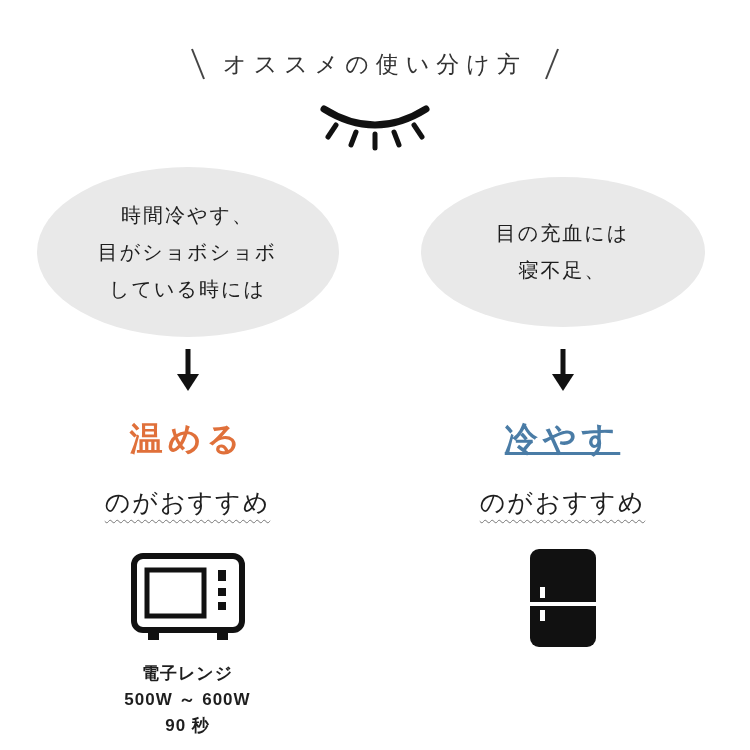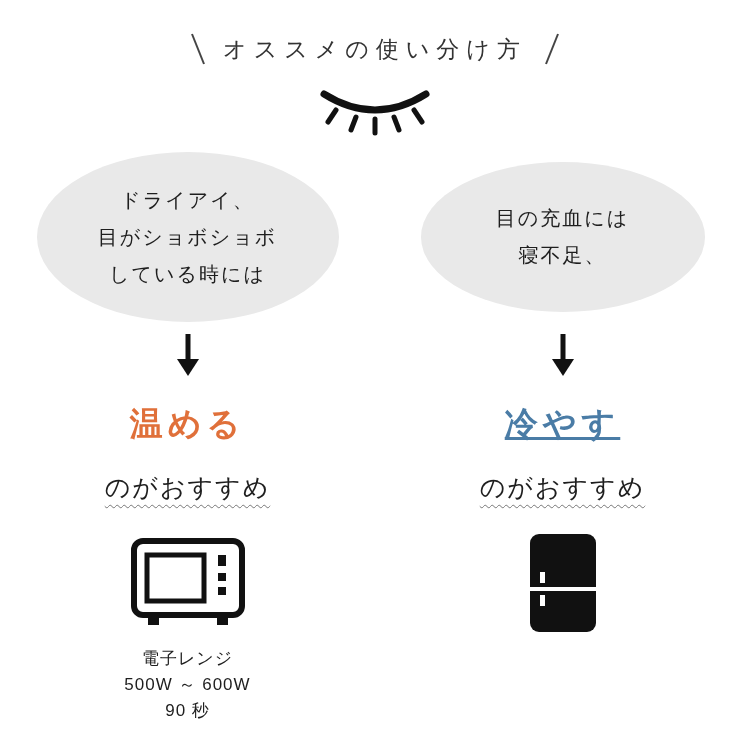--- a/index.html
+++ b/index.html
@@ -5,21 +5,21 @@
   * { margin:0; padding:0; box-sizing:border-box; }
   html,body { width:750px; height:750px; }
   body {
     background:#ffffff;
     font-family:"Liberation Sans","DejaVu Sans",sans-serif;
     color:#222;
     overflow:hidden;
   }
   .page { position:relative; width:750px; height:750px; }
 
-  .title-row { display:flex; align-items:center; justify-content:center; gap:16px; padding-top:32px; }
+  .title-row { display:flex; align-items:center; justify-content:center; gap:16px; padding-top:47px; }
   .title { font-size:23px; letter-spacing:7px; color:#333; font-weight:500; }
 
   .eye-row { display:flex; justify-content:center; margin-top:20px; }
 
   .cols { display:flex; margin-top:8px; }
   .col { width:375px; display:flex; flex-direction:column; align-items:center; }
 
   .bubble-wrap { height:186px; display:flex; align-items:center; justify-content:center; }
   .bubble {
     background:#e9e9e9; border-radius:50%;
@@ -40,21 +40,21 @@
     margin-top:24px; font-size:25px; letter-spacing:2px; color:#1e1e1e;
     text-decoration-line:underline;
     text-decoration-style:wavy;
     text-decoration-color:#777;
     text-decoration-thickness:1px;
     text-underline-offset:8px;
   }
 
   .icon-wrap { height:110px; margin-top:24px; display:flex; align-items:center; justify-content:center; }
 
-  .details { margin-top:8px; text-align:center; }
+  .details { margin-top:8px; text-align:center;font-weight:bold; }
   .details div { font-size:17px; line-height:26px; letter-spacing:1px; color:#1e1e1e; }
 </style>
 </head>
 <body>
 
 <div class="page">
 
   <div class="title-row">
     <svg width="18" height="34" viewBox="0 0 18 34">
       <line x1="3" y1="2" x2="15" y2="32" stroke="#444" stroke-width="2"></line>
@@ -74,21 +74,21 @@
       <line x1="78" y1="31" x2="83" y2="44" stroke="#111" stroke-width="5" stroke-linecap="round"></line>
       <line x1="98" y1="24" x2="106" y2="36" stroke="#111" stroke-width="5" stroke-linecap="round"></line>
     </svg>
   </div>
 
   <div class="cols">
 
     <div class="col col-warm">
       <div class="bubble-wrap">
         <div class="bubble">
-          <span>ドライアイ、</span>
+          <span>時間冷やす、</span>
           <span>目がショボショボ</span>
           <span>している時には</span>
         </div>
       </div>
       <div class="arrow-wrap">
         <svg width="24" height="42" viewBox="0 0 24 42">
           <rect x="9.5" y="0" width="5" height="27" fill="#111"></rect>
           <polygon points="1,25 23,25 12,42" fill="#111"></polygon>
         </svg>
       </div>

